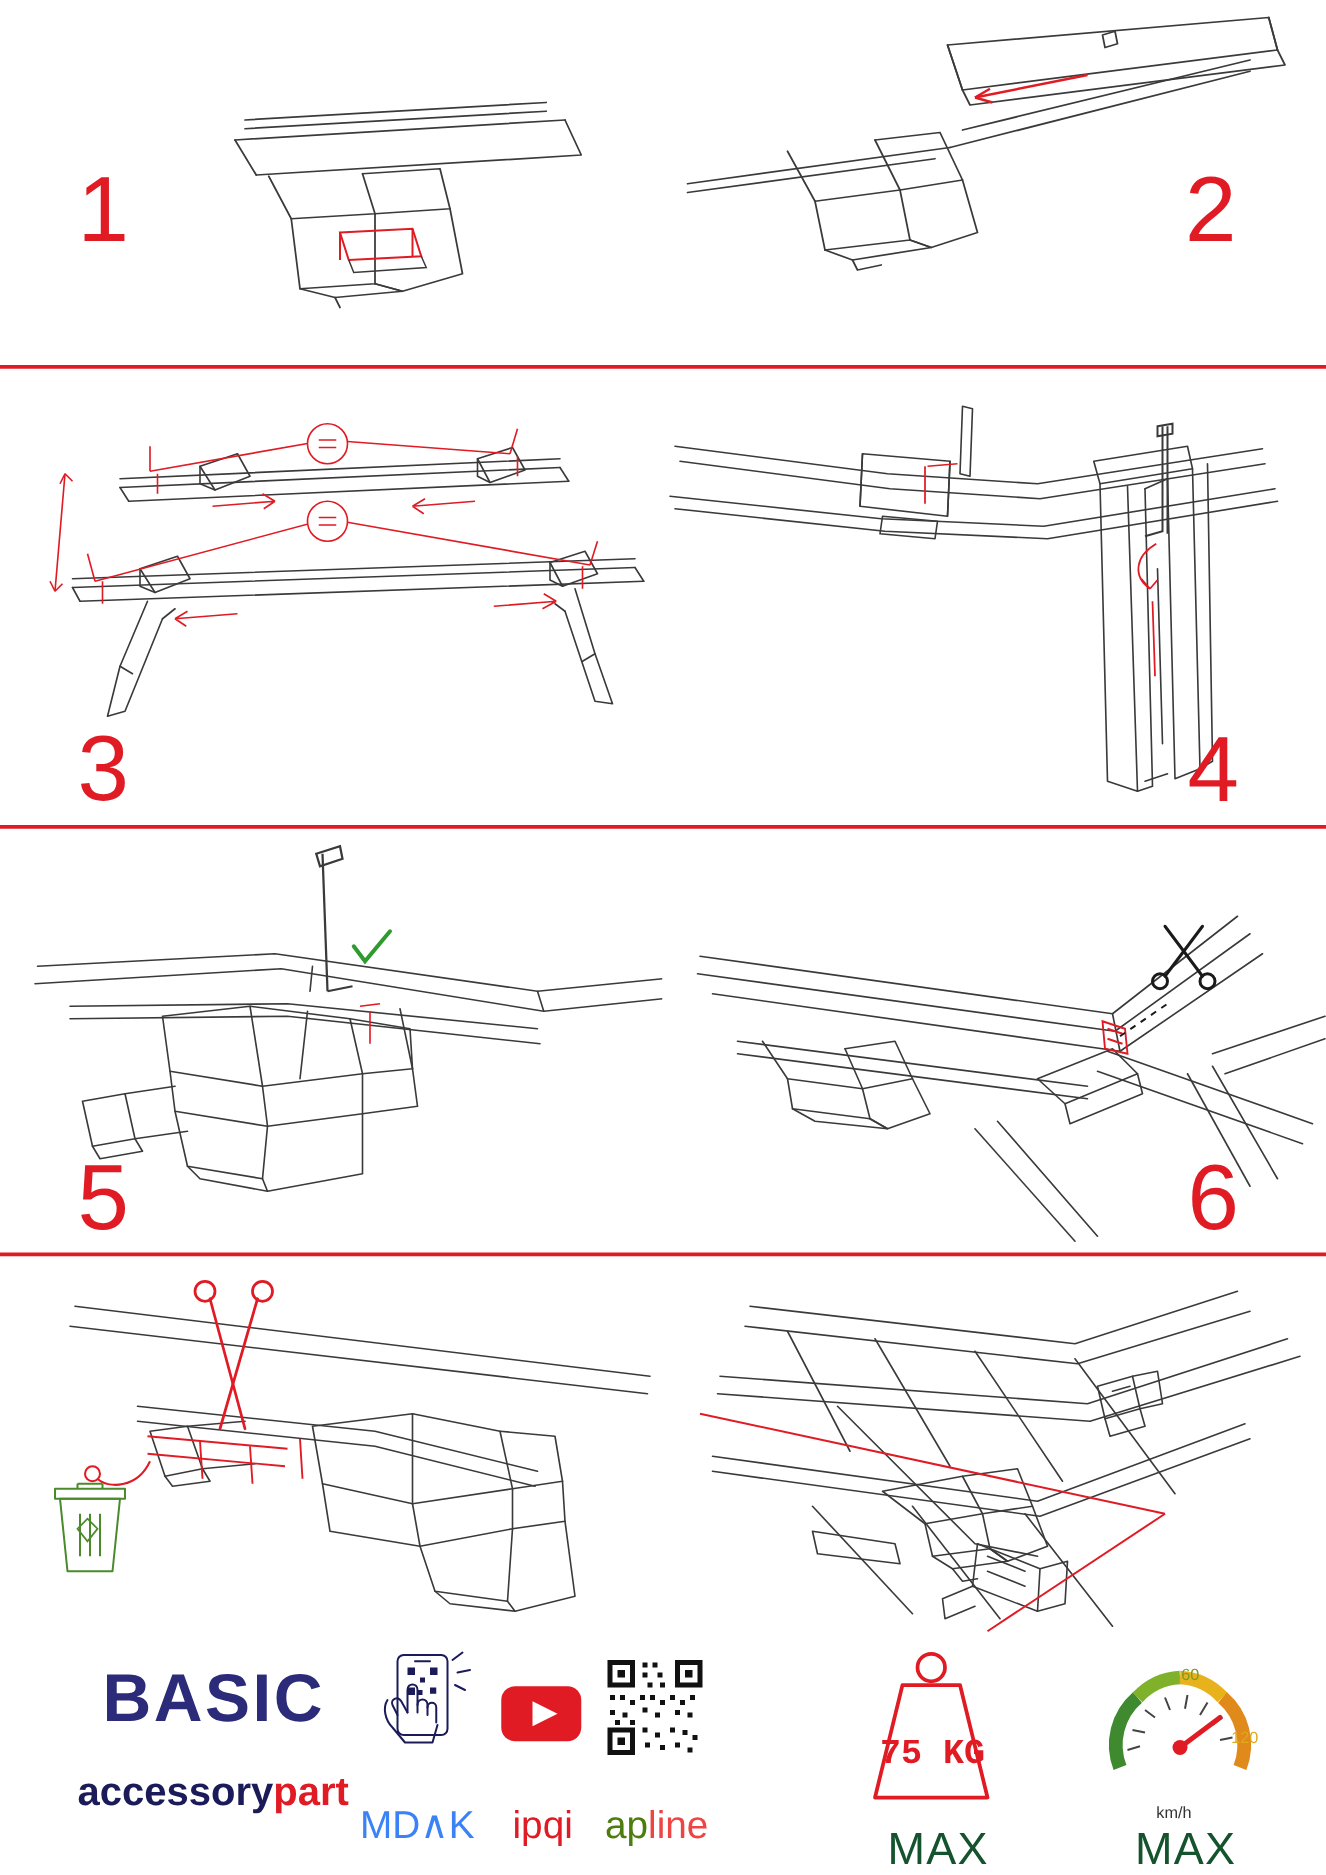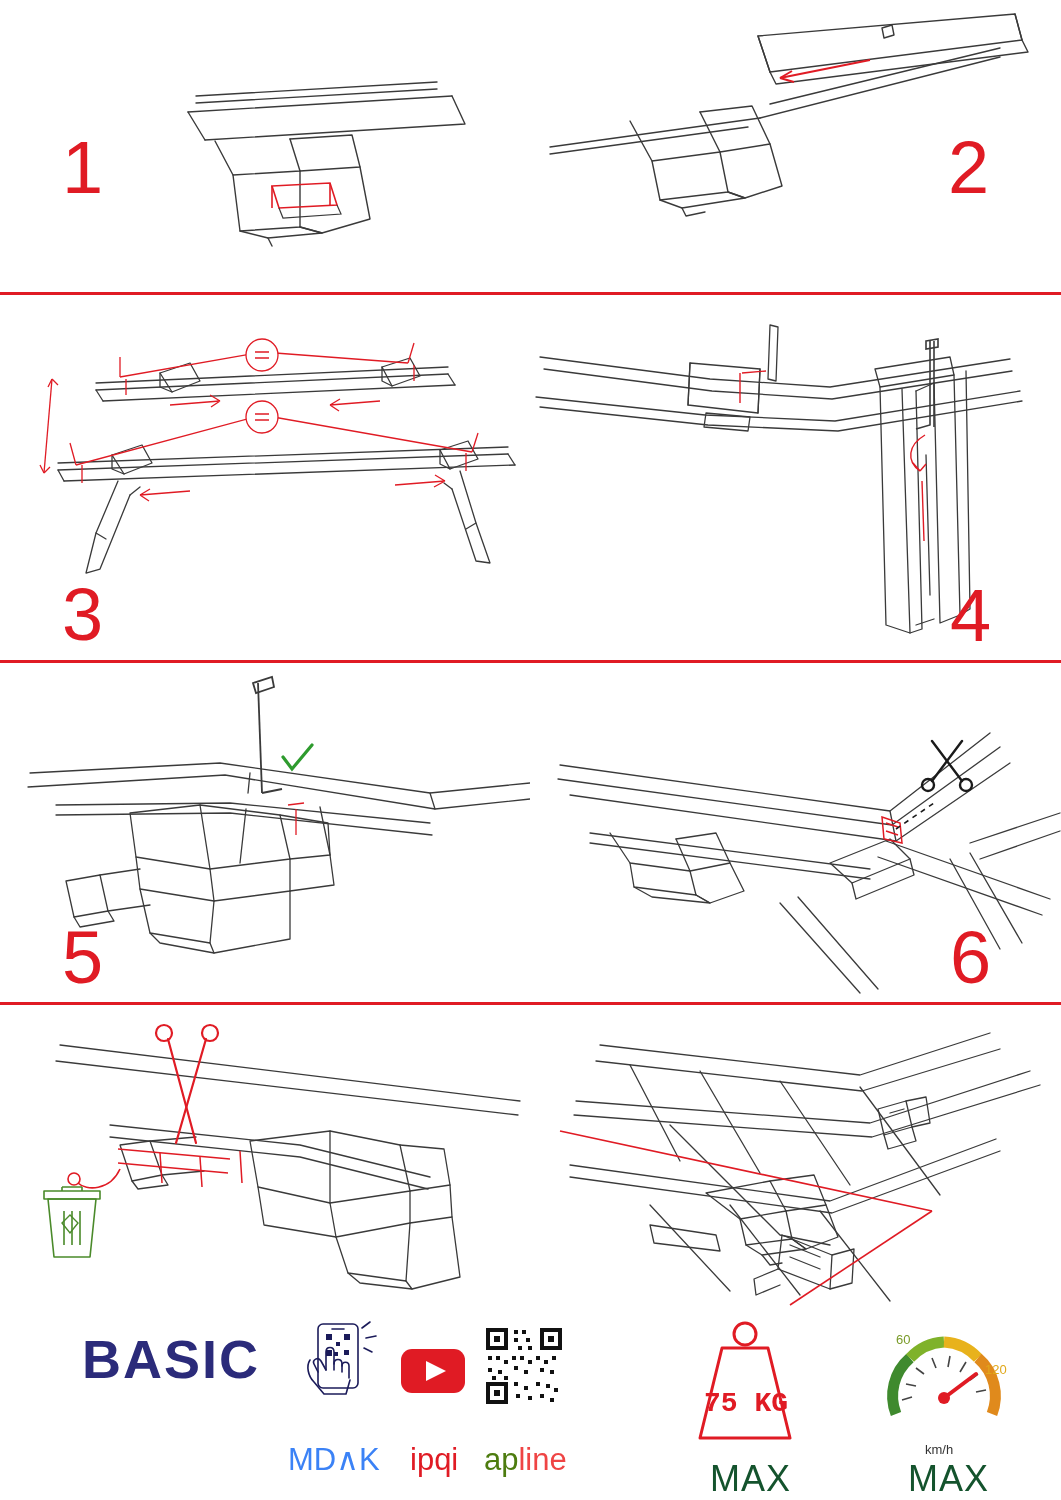--- a/index.html
+++ b/index.html
@@ -428,20 +428,23 @@
       <g fill="none" stroke="#e01b24" stroke-width="1.6">
         <path d="M30 126 L402 206"></path>
         <path d="M402 206 L260 300"></path>
       </g>
     </svg>
 
   </div>
 
   <div id="footer">
     <div class="brand-basic">BASIC</div>
+    <div class="brand-accessory">
+      <span class="seg1">accessory</span><span class="seg2">part</span>
+    </div>
 
     <svg style="position:absolute;left:300px;top:10px;" width="86" height="90" viewBox="0 0 86 90">
       <g fill="none" stroke="#1b1b5a" stroke-width="1.6" stroke-linejoin="round" stroke-linecap="round">
         <rect x="18" y="4" width="40" height="64" rx="5"></rect>
         <path d="M32 9 L44 9"></path>
         <path d="M10 40 C 6 46, 8 56, 14 62 L24 74 L46 74 L50 60"></path>
         <path d="M18 52 L14 44 C 12 40, 18 36, 21 41 L26 50"></path>
         <path d="M26 50 L26 32 C 26 26, 34 26, 34 32 L34 50"></path>
         <path d="M34 44 C 34 38, 42 38, 42 44 L42 52"></path>
         <path d="M42 46 C 42 41, 49 41, 49 46 L49 58"></path>
@@ -535,19 +538,19 @@
         <path d="M98 36 A 50 50 0 0 1 112 92" stroke="#e08a1c"></path>
       </g>
       <g stroke="#444" stroke-width="1.6">
         <path d="M22 78 L32 75 M26 62 L36 64 M36 46 L44 52 M52 36 L56 46 M70 34 L68 45 M86 40 L80 50 M98 52 L90 58 M106 68 L96 70"></path>
       </g>
       <g fill="none" stroke="#e01b24" stroke-width="4" stroke-linecap="round">
         <path d="M64 76 L96 52"></path>
       </g>
       <circle cx="64" cy="76" r="6" fill="#e01b24"></circle>
     </svg>
-    <div class="gauge-tick-label" style="left:896px;top:22px;">60</div>
-    <div class="gauge-tick-label hi" style="left:985px;top:52px;text-align:center;">120</div>
+    <div class="gauge-tick-label" style="left:945px;top:22px;">60</div>
+    <div class="gauge-tick-label hi" style="left:985px;top:72px;text-align:center;">120</div>
     <div class="kmh-text" style="left:925px;top:132px;">km/h</div>
     <div class="max-text" style="left:908px;top:148px;">MAX</div>
   </div>
 
 </div>
 
 </body></html>

